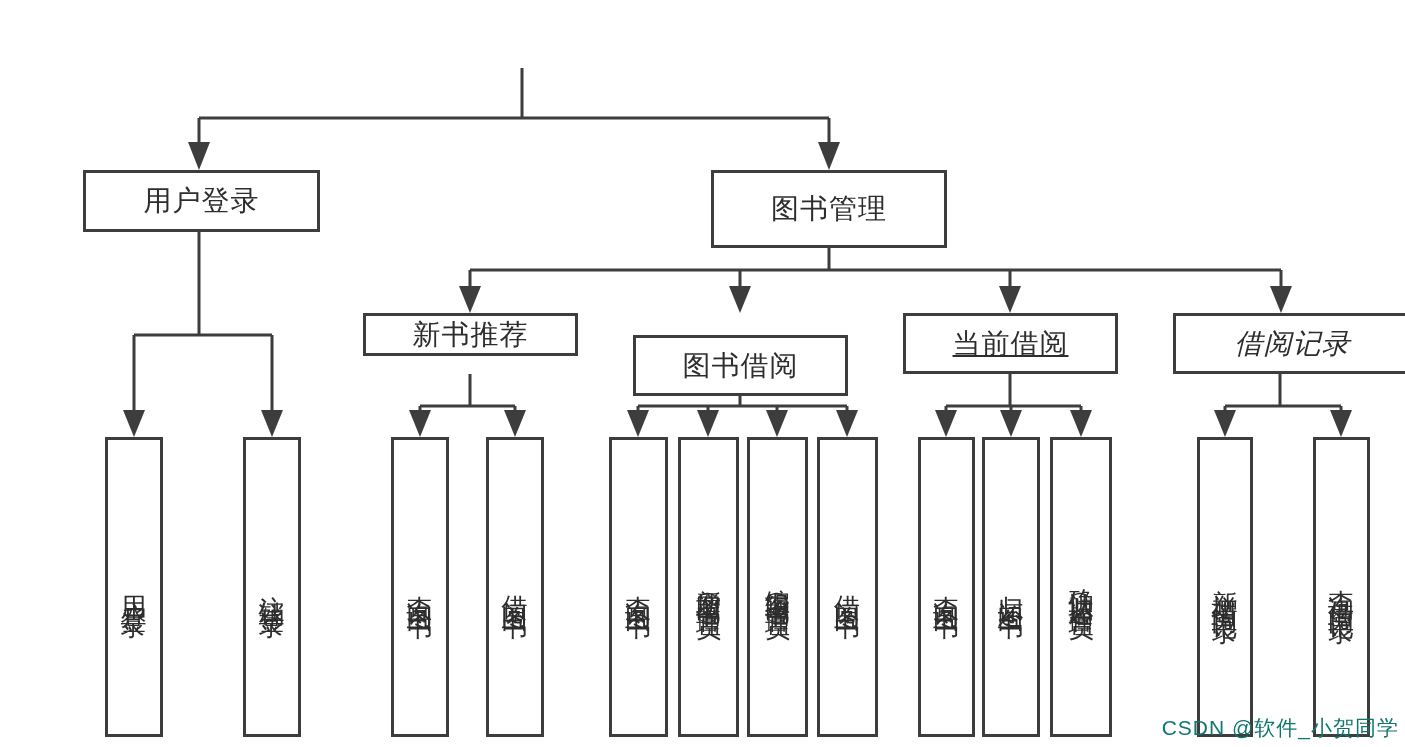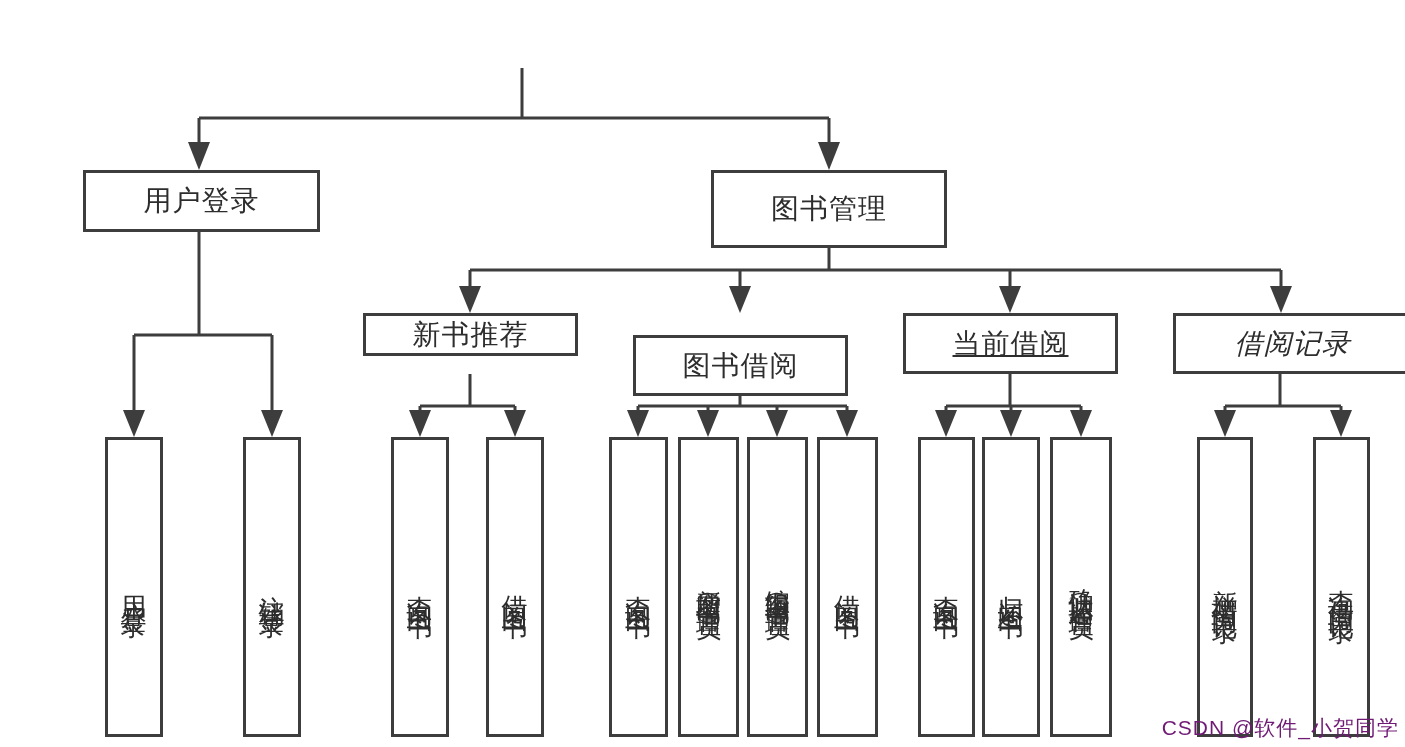--- a/index.html
+++ b/index.html
@@ -27,21 +27,21 @@
     font-size:26px;
     letter-spacing:6px;
     line-height:1;
     text-align:center;
   }
   .vbox.long{letter-spacing:4px;font-size:25px;}
   .watermark{
     position:absolute;
     right:6px;bottom:5px;
     font-size:21px;
-    color:#701a75;
+    color:#0f766e;
     letter-spacing:1px;
     z-index:3;
     white-space:nowrap;
   }
 </style>
 </head>
 <body>
 
 <div id="canvas">
 

